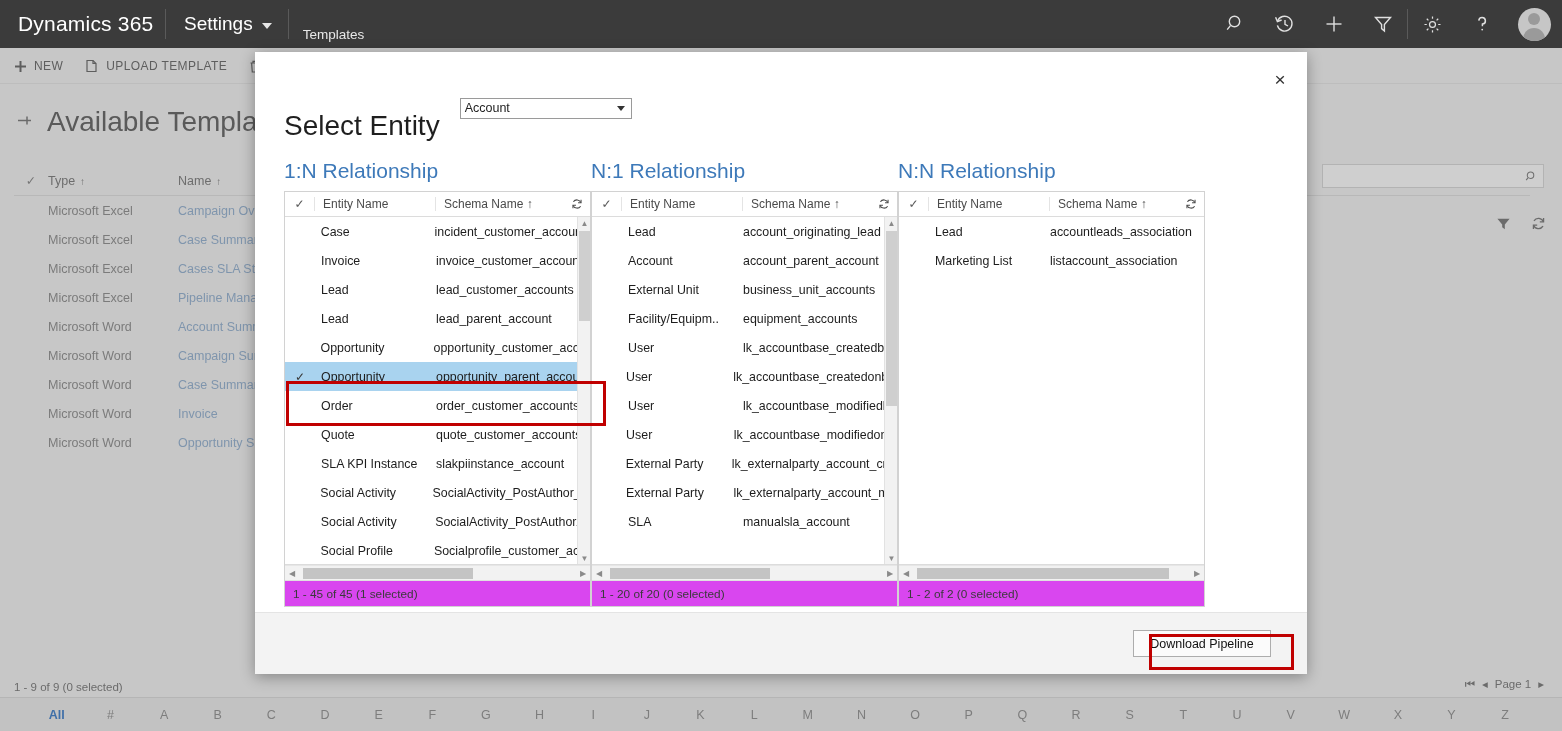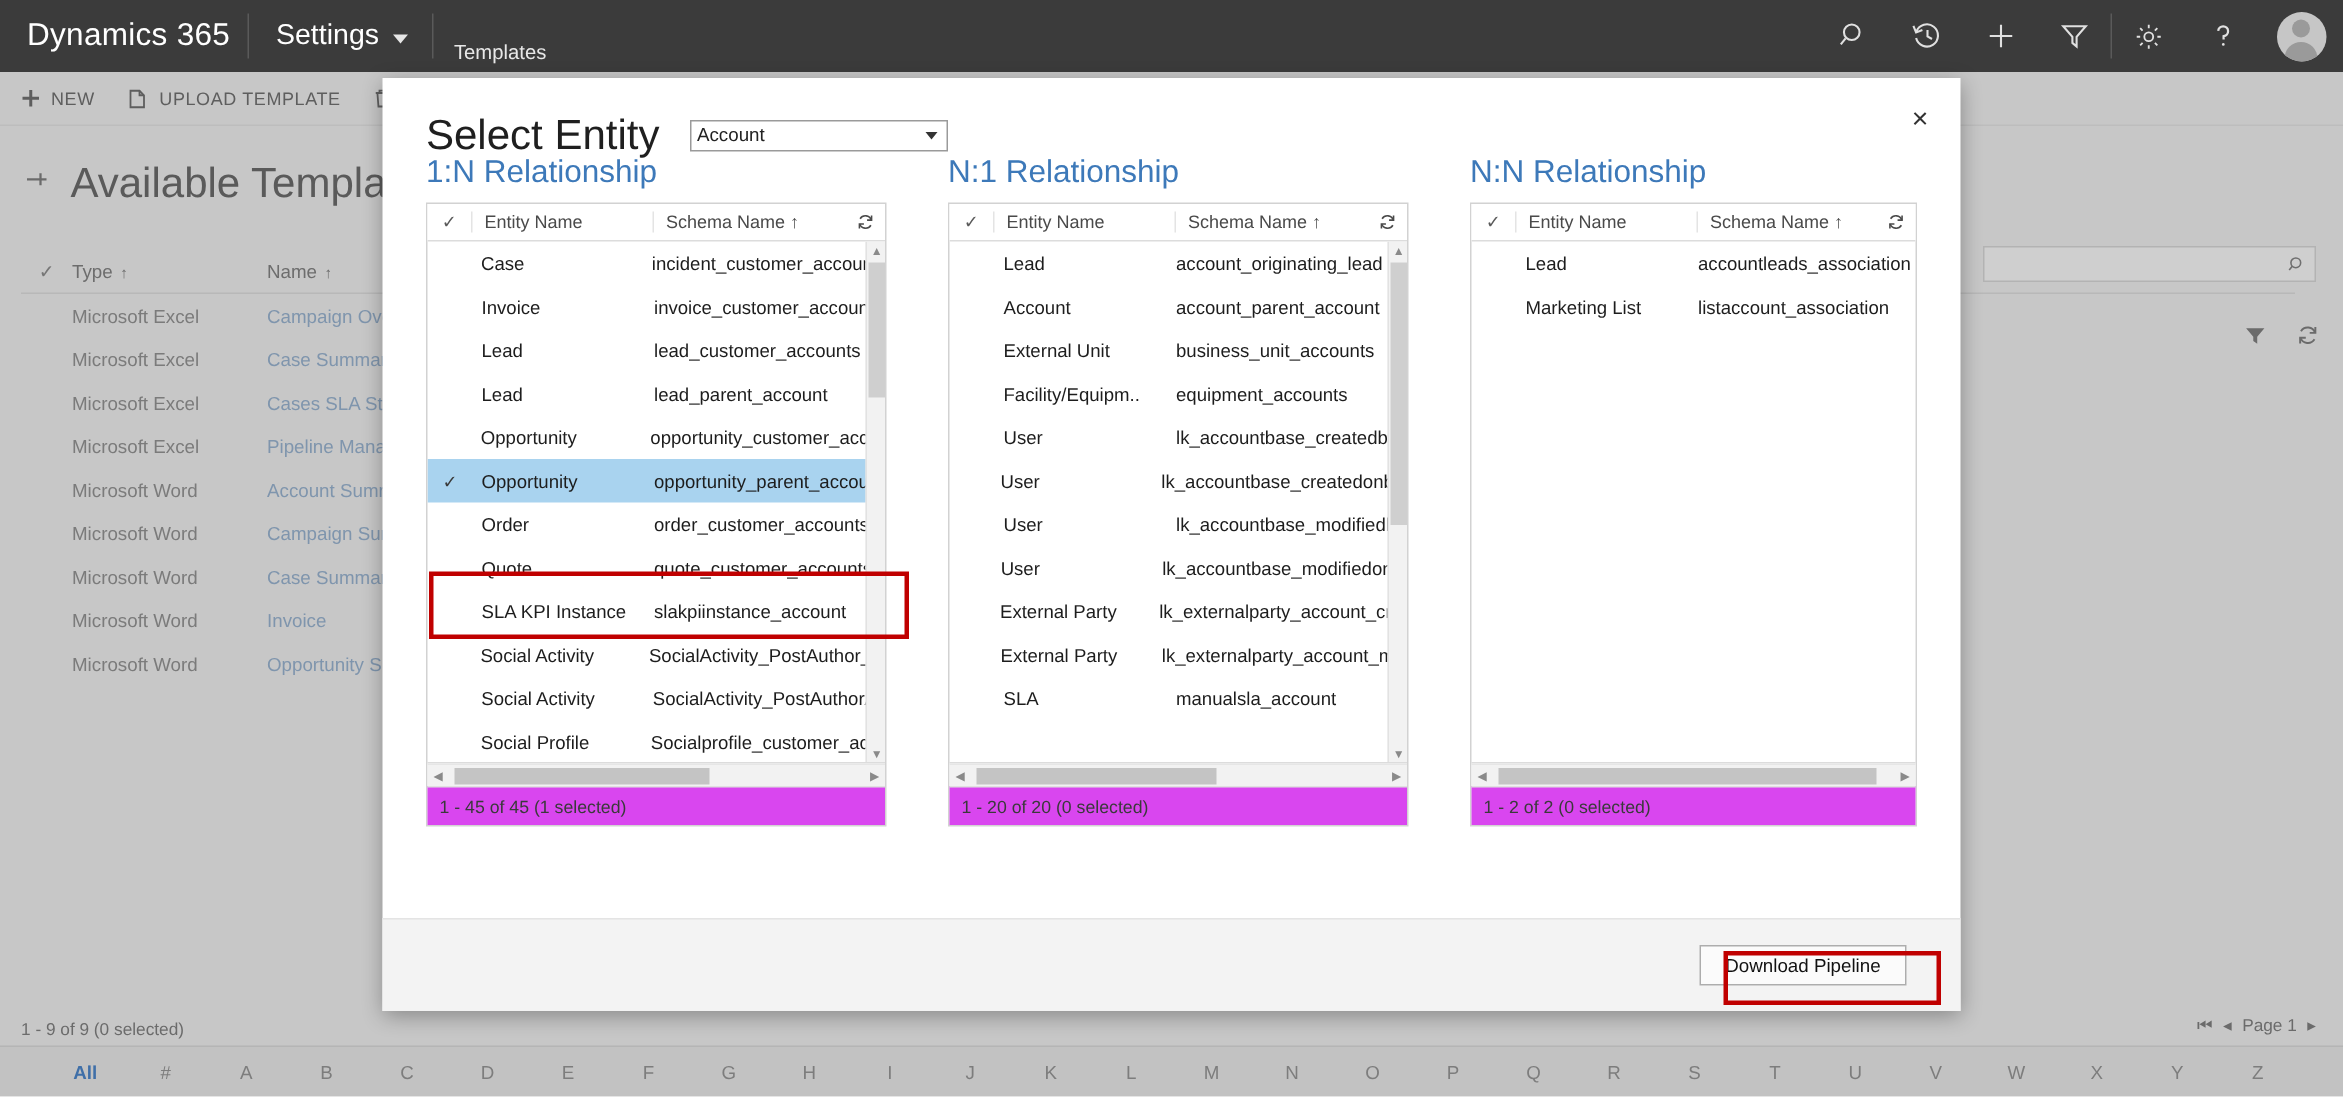--- a/index.html
+++ b/index.html
@@ -65,21 +65,21 @@
   .appbg {
     position: absolute; left: 0; top: 48px; width: 1562px; height: 683px;
     background: #c7c7c7;
   }
   .cmdbar {
     position: absolute; left: 0; top: 0; width: 1562px; height: 36px;
     display: flex; align-items: center; padding-left: 14px; gap: 22px;
     border-bottom: 1px solid #bdbdbd;
   }
   .cmd {
-    display: flex; align-items: flex-start; gap: 7px;
+    display: flex; align-items: flex-end; gap: 7px;
     color: #5e5e5e; font-size: 12px; letter-spacing: .4px;
   }
   .cmd svg { display: block; }
   .pagehead {
     position: absolute; left: 0; top: 46px; width: 1562px; height: 56px;
     display: flex; align-items: center; padding-left: 16px; gap: 14px;
   }
   .pin-ico { color: #6b6b6b; }
   .pagetitle { font-size: 28px; font-weight: 300; color: #5a5a5a; }
   .searchbox {
@@ -136,39 +136,39 @@
     background: #ffffff; box-shadow: 0 3px 14px rgba(0,0,0,.33);
   }
   .modal-close {
     position: absolute; right: 12px; top: 12px; width: 30px; height: 30px;
     display: flex; align-items: center; justify-content: center;
     color: #333; font-size: 19px; cursor: pointer; line-height: 1;
   }
   .modal-body { padding: 24px 29px 0 29px; }
   .modal-titlerow { display: flex; align-items: center; gap: 20px; }
   .modal-title {
-    font-size: 28px; font-weight: 300; color: #1f1f1f; line-height: 1;
+    font-size: 28px; font-weight: 300; color: #1f1f1f; line-height: 1; margin-top: 36px;
   }
   .entity-select {
     width: 172px; height: 21px; border: 1px solid #9a9a9a;
     background: #ffffff; font-size: 12.5px; color: #222;
     display: flex; align-items: center; padding: 0 4px; position: relative;
   }
   .entity-select .sel-caret {
     position: absolute; right: 6px; top: 50%; margin-top: -2px;
     width: 0; height: 0; border-left: 4px solid transparent;
     border-right: 4px solid transparent; border-top: 5px solid #333;
   }
   .modal-desc {
     margin-top: 18px; font-size: 12.8px; color: #1f1f1f;
     line-height: 1.65; max-width: 990px;
   }
   .modal-desc a { color: #2a6496; }
 
-  .cols { display: flex; gap: 41px; }
+  .cols { display: flex; margin-top: 20px; }
   .col { width: 307px; }
   .col-title {
     font-size: 21px; font-weight: 400; color: #3d79b9;
     margin-bottom: 10px; line-height: 1;
   }
   .lv { border: 1px solid #d2d2d2; background: #fff; }
   .lv-head {
     display: flex; align-items: center; height: 25px;
     border-bottom: 1px solid #dcdcdc; font-size: 12px; color: #4a4a4a;
     background: #fff;

